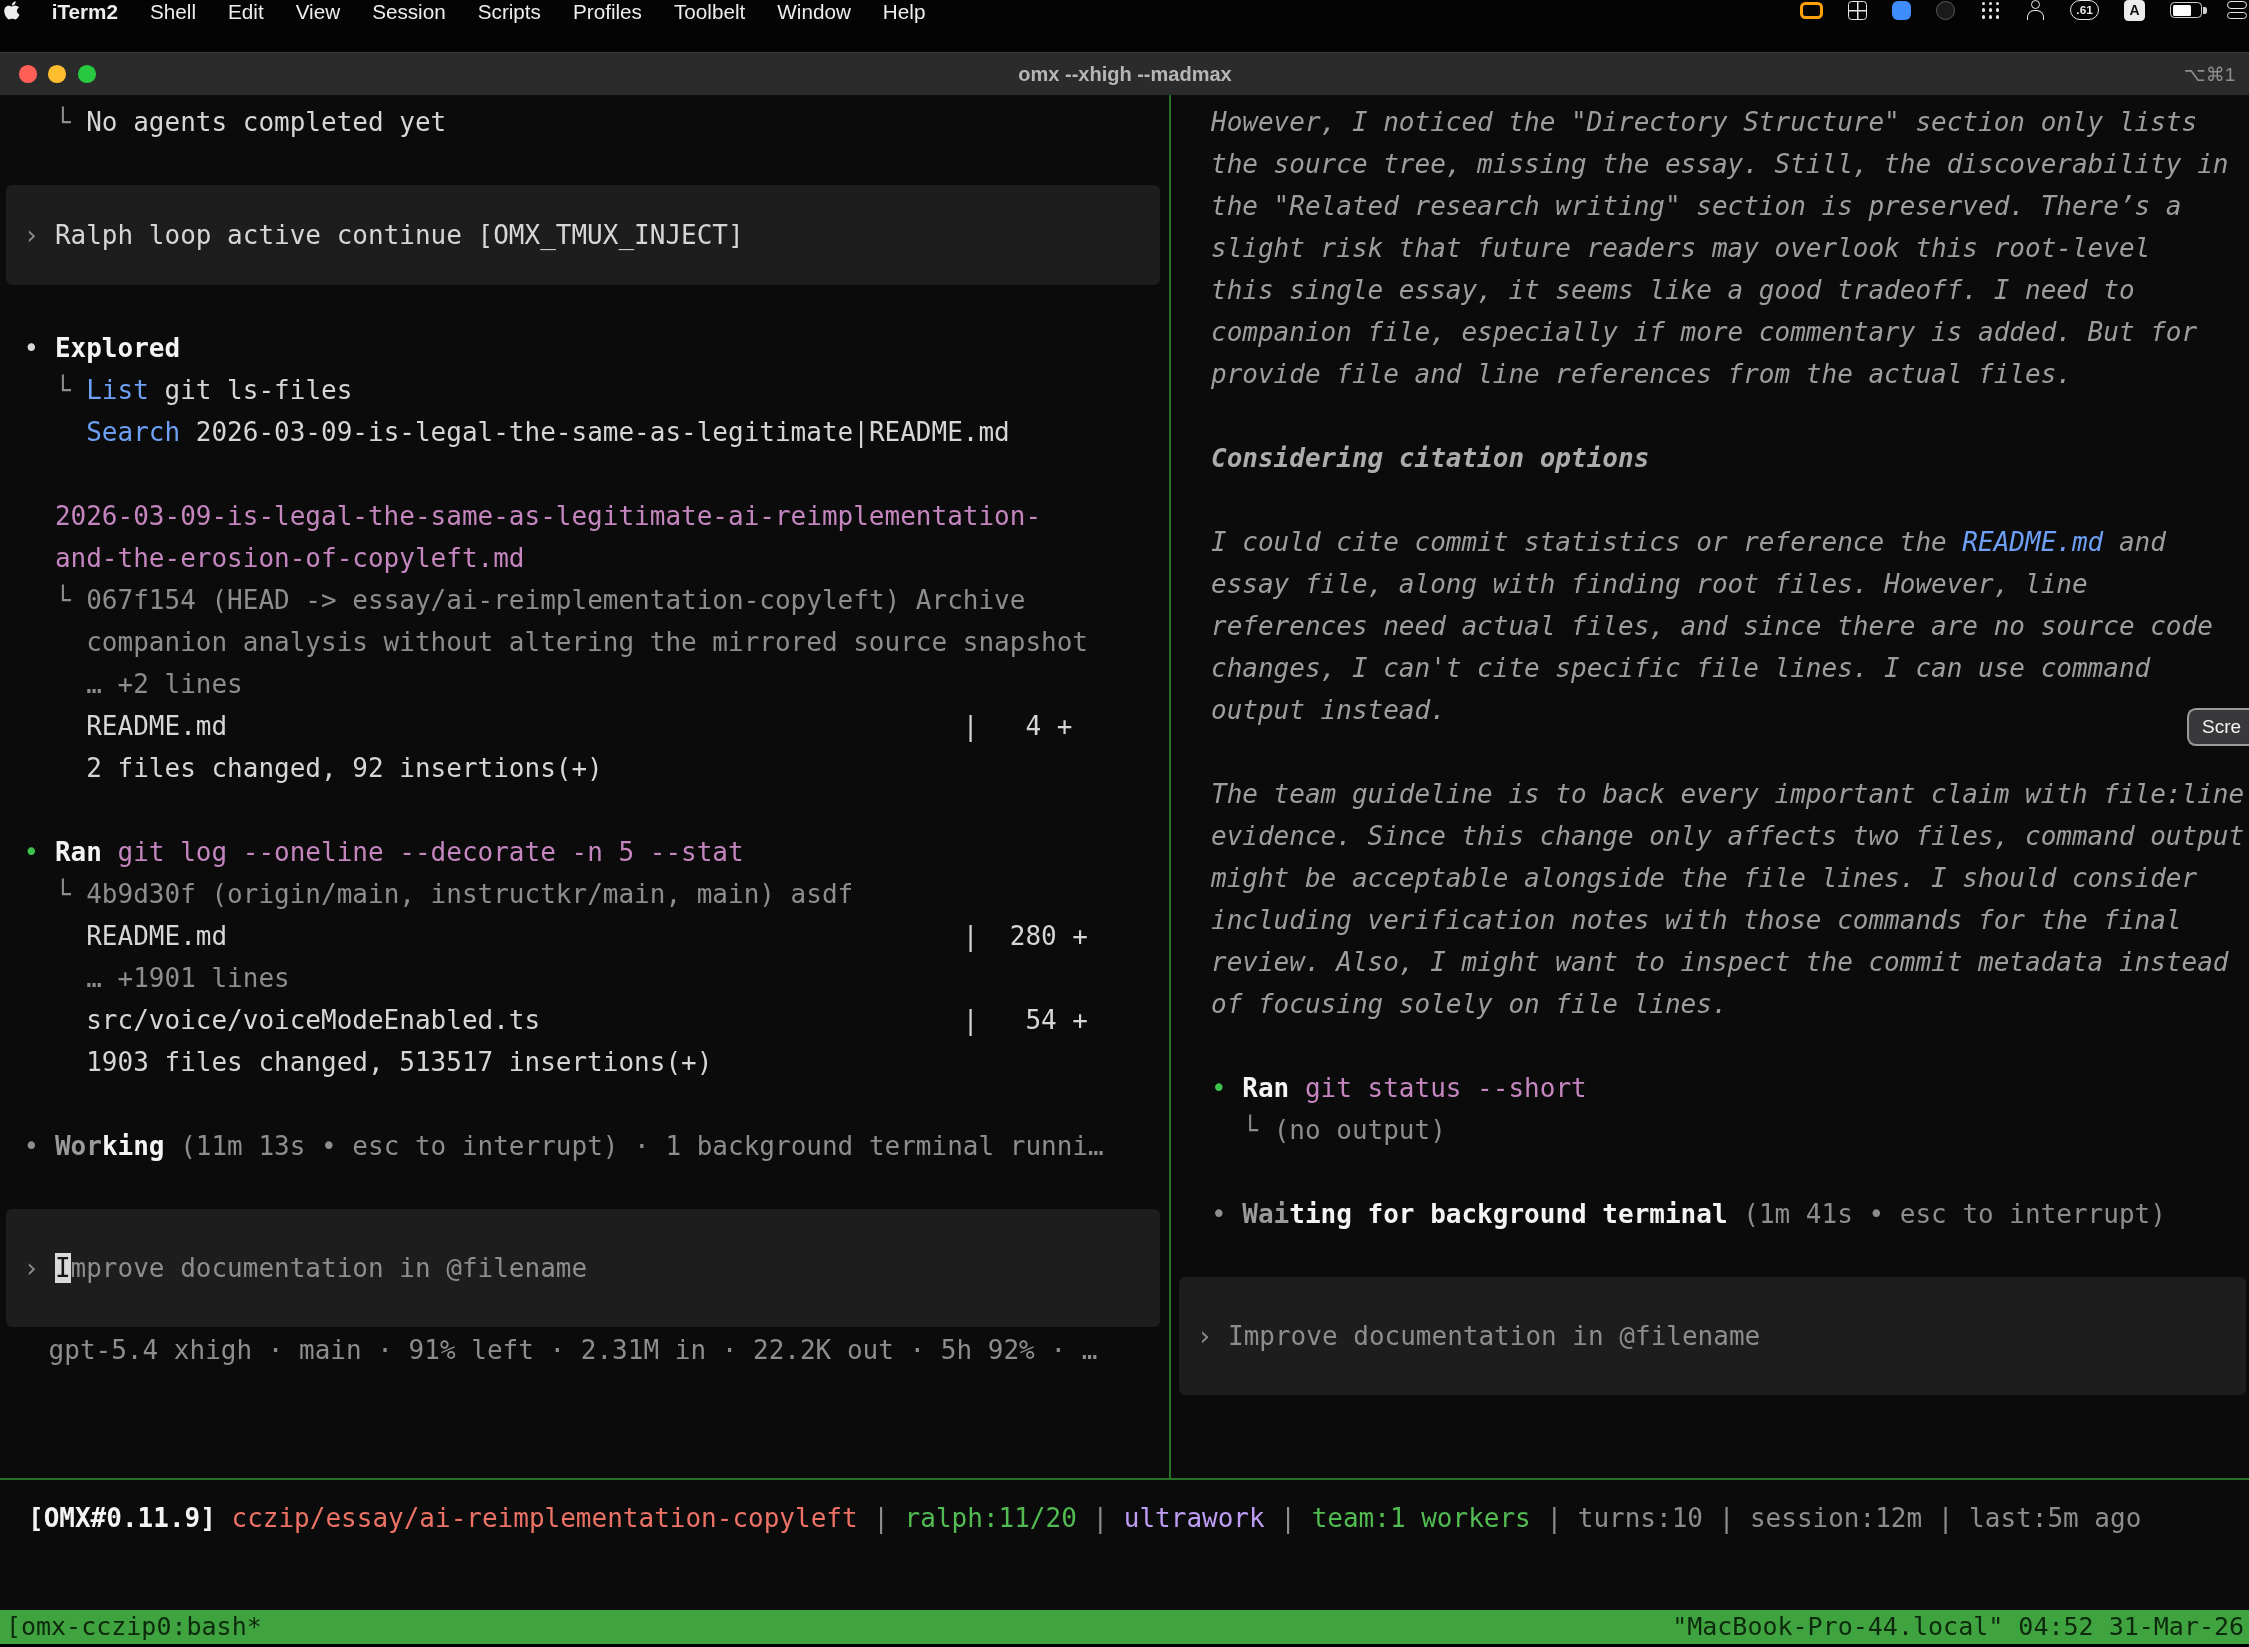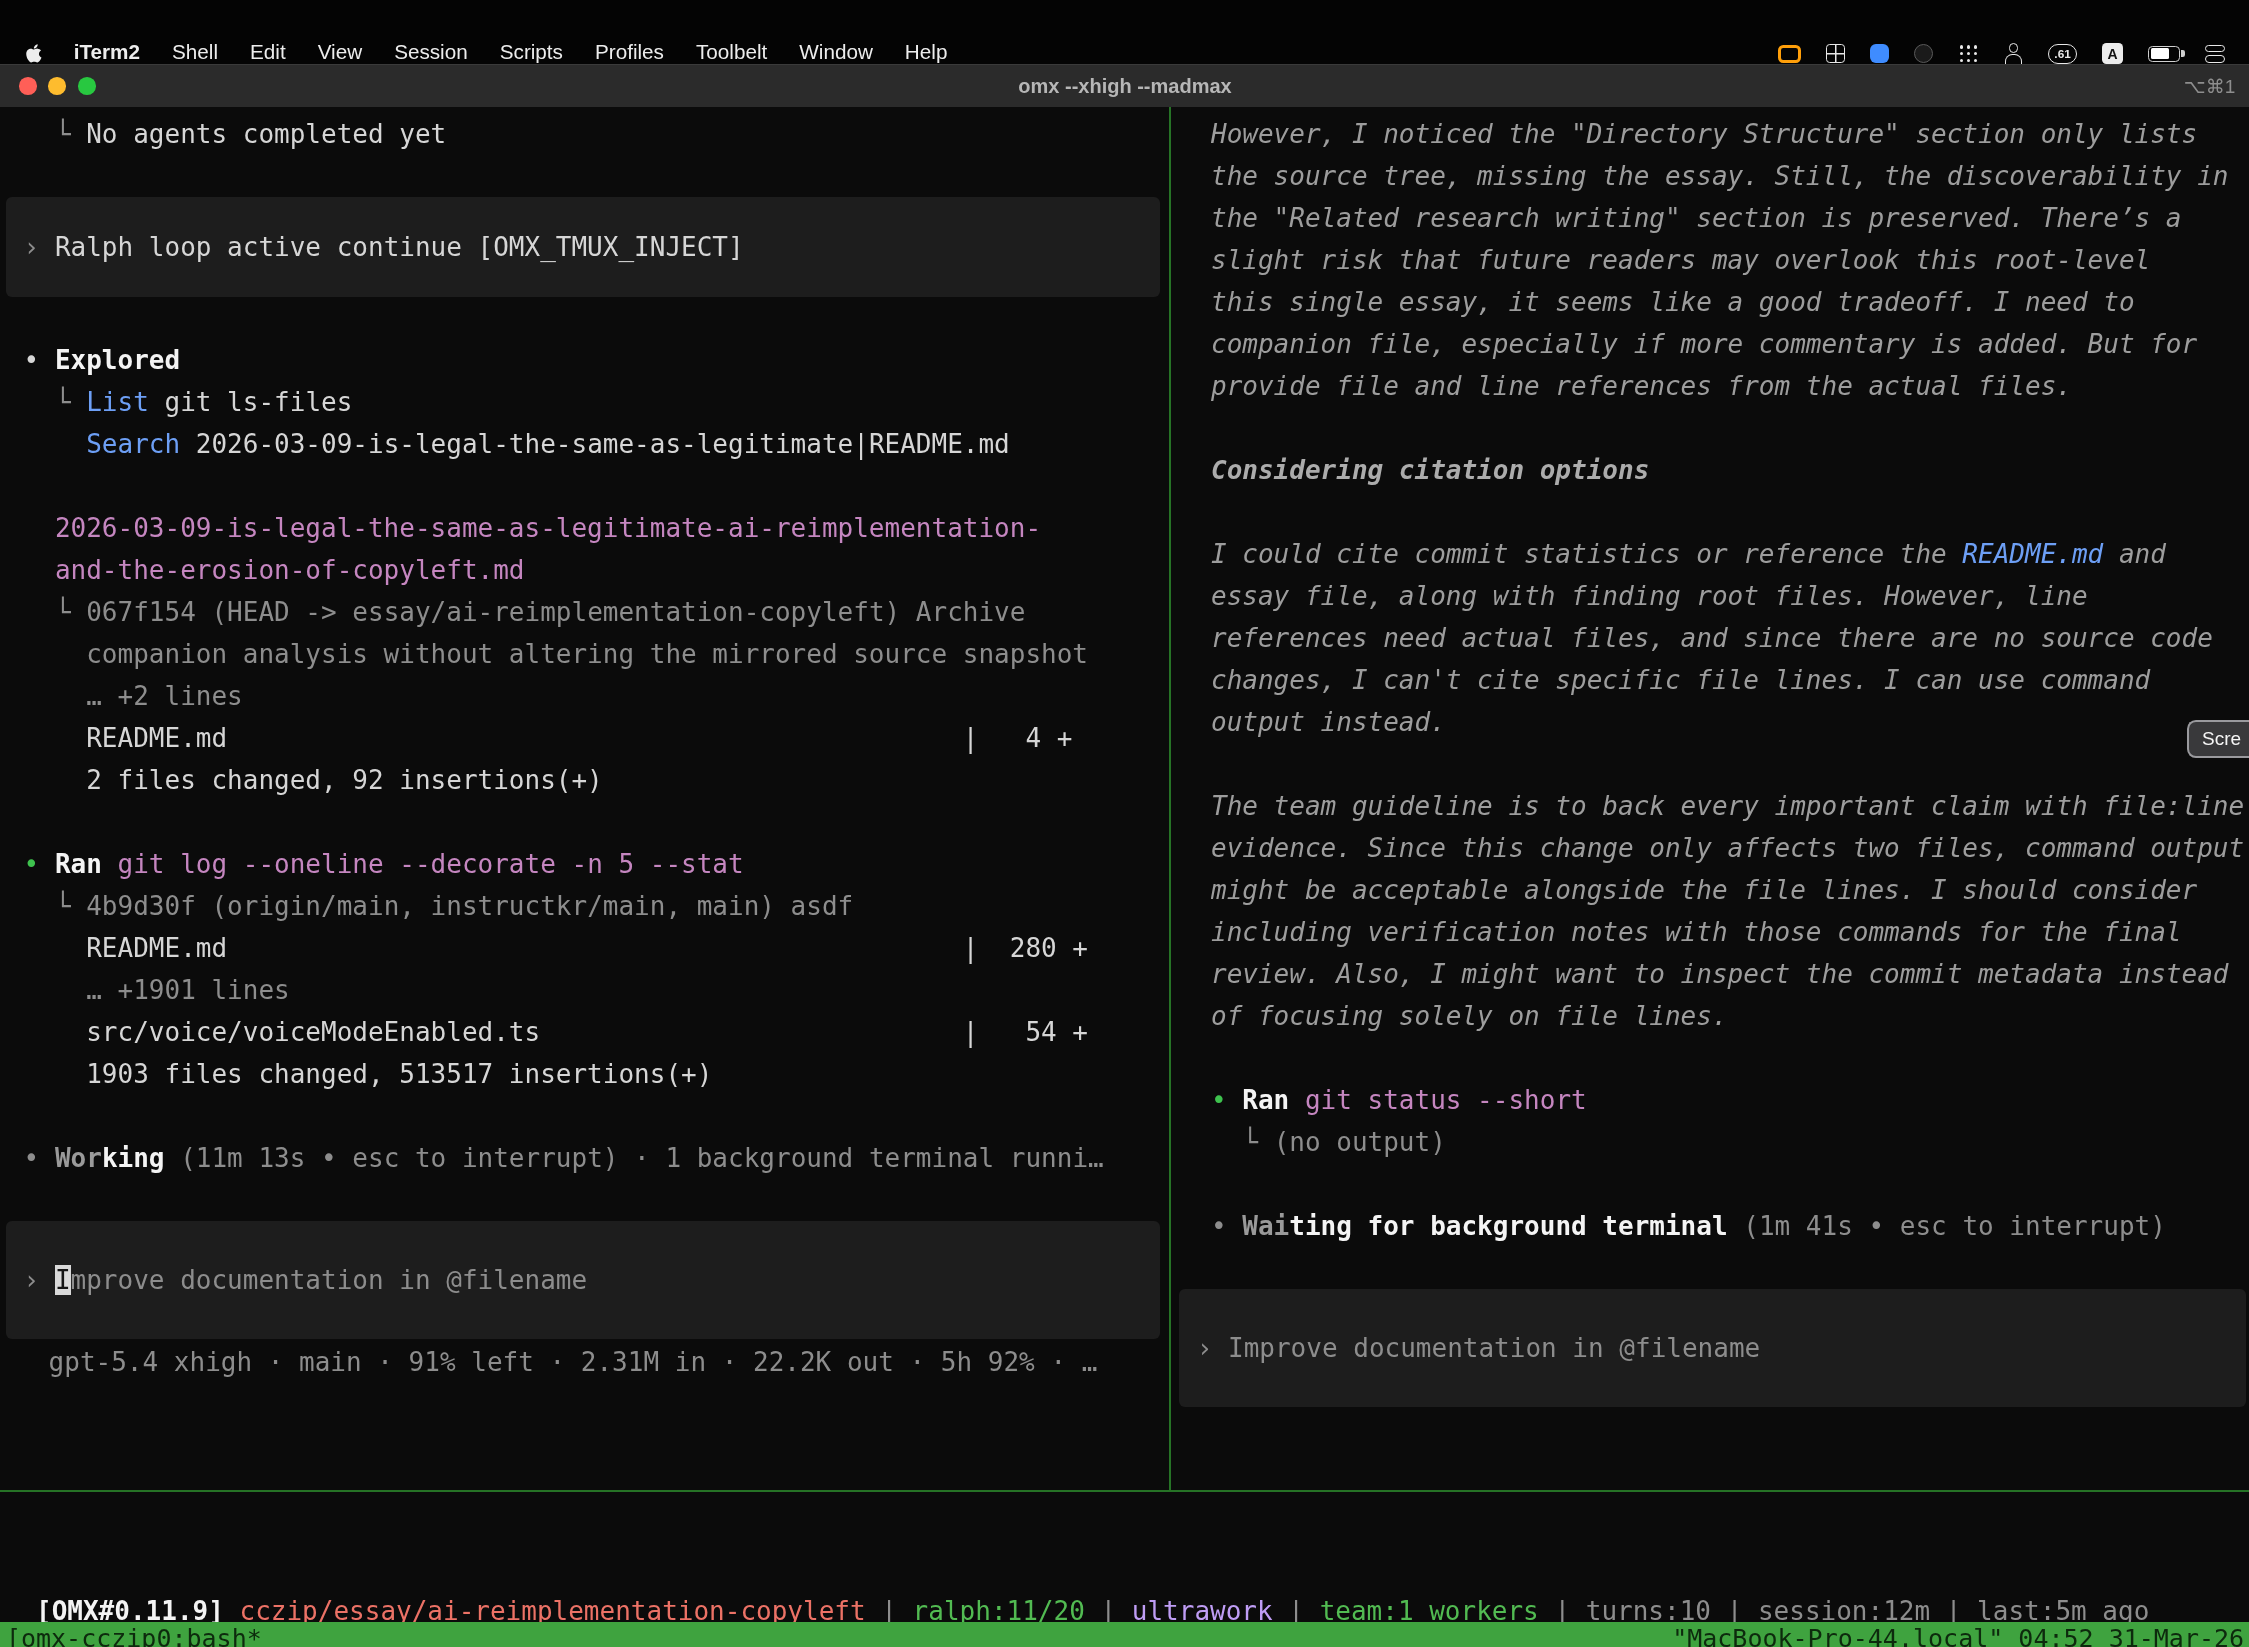--- a/index.html
+++ b/index.html
@@ -1,21 +1,21 @@
 <!DOCTYPE html>
 <html style="font-size:11.8px"><head>
 <meta charset="utf-8">
 <style>
   *{margin:0;padding:0;box-sizing:border-box}
   html,body{background:#000}
   body{width:2250px;height:1648px;overflow:hidden;font-family:"DejaVu Sans Mono",monospace}
 
   
-  .menubar{height:64px;display:flex;align-items:flex-end;background:#040404;color:#ededed;
-    font-family:"Liberation Sans",sans-serif;font-size:20.7px;padding:0 25px}
+  .menubar{height:52px;display:flex;align-items:flex-start;background:#040404;color:#ededed;
+    font-family:"Liberation Sans",sans-serif;font-size:20.7px;padding:0 3px}
   .apple{display:flex;align-items:center;margin-right:4.4px}
   #menu-items{display:flex;gap:32px;margin-left:26.6px}
   .menu-item{cursor:default;white-space:nowrap}
   .app-name{font-weight:bold}
   .menu-right{margin-left:auto;display:flex;align-items:center;gap:25px}
 
   .rec{width:23.6px;height:17.7px;border:3px solid #ff9f0a;border-radius:5.2px}
   .winicon{width:19px;height:19px;border:1.5px solid #e8e8e8;border-radius:3.7px;
     background:linear-gradient(#e8e8e8,#e8e8e8) 50% 0/1.5px 100% no-repeat,
                linear-gradient(#e8e8e8,#e8e8e8) 0 50%/100% 1.5px no-repeat}
@@ -71,21 +71,21 @@
   .c-green{color:#3ec24e}
   .c-italic{color:#9d9d9d;font-style:italic}
   .c-italicbold{color:#acacac;font-style:italic;font-weight:bold}
   .c-bluei{color:#6d9ff5;font-style:italic}
   .c-cursor{background:#d9d9d9;color:#141414}
   .c-red{color:#ec7266}
   .c-sgreen{color:#52bb52}
   .c-spurple{color:#bf9df5}
 
   
-  #omx-status{position:absolute;top:1483px;left:0;width:100%;padding-left:36px}
+  #omx-status{position:absolute;top:1402px;left:0;width:100%;padding-left:28px}
 
   
   .tmux{position:absolute;bottom:0;left:0;width:100%;height:34px;background:#3fa33f;color:#0d2a0d;
     font-size:25px;line-height:34px;display:flex;justify-content:space-between;padding:0 5.9px;white-space:pre}
 
   
   .chip{position:absolute;top:613px;right:0;background:#39393b;border:2.2px solid #9a9a9e;border-right:none;
     border-radius:8.9px 0 0 8.9px;color:#f5f5f5;font-family:"Liberation Sans",sans-serif;font-size:19px;
     padding:7.4px 8.9px 7.4px 13.3px;line-height:1}
 </style>

